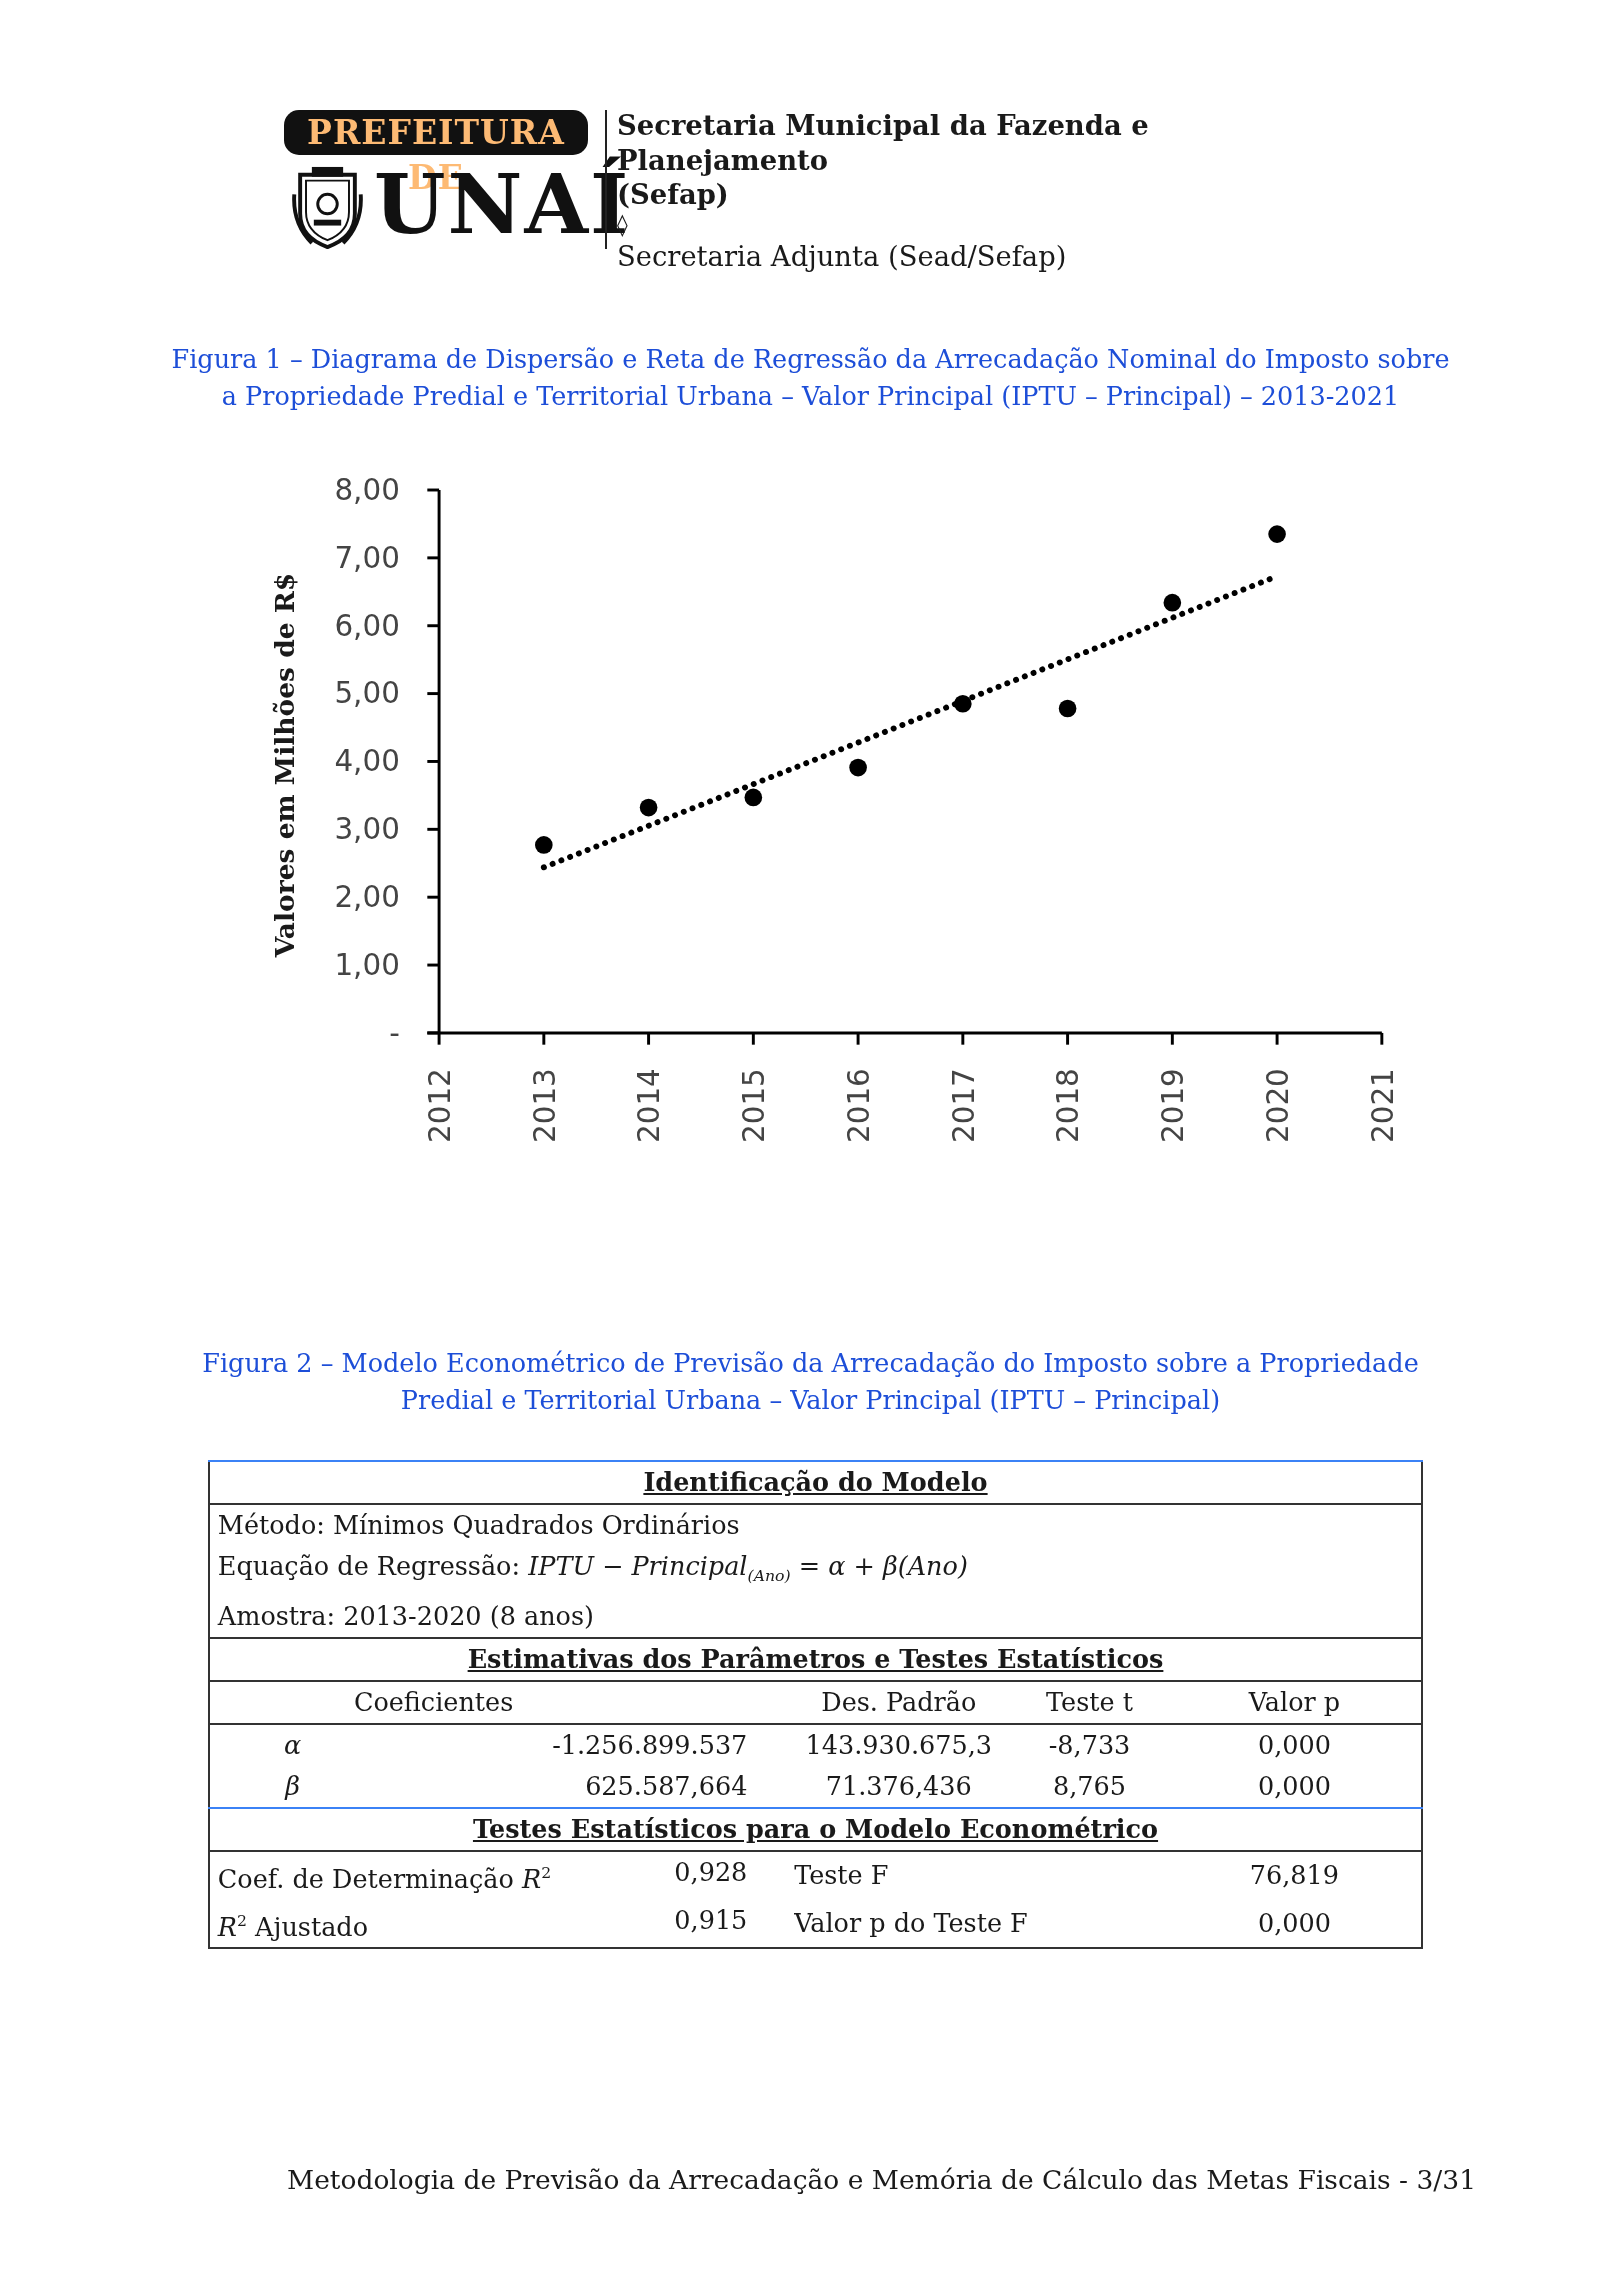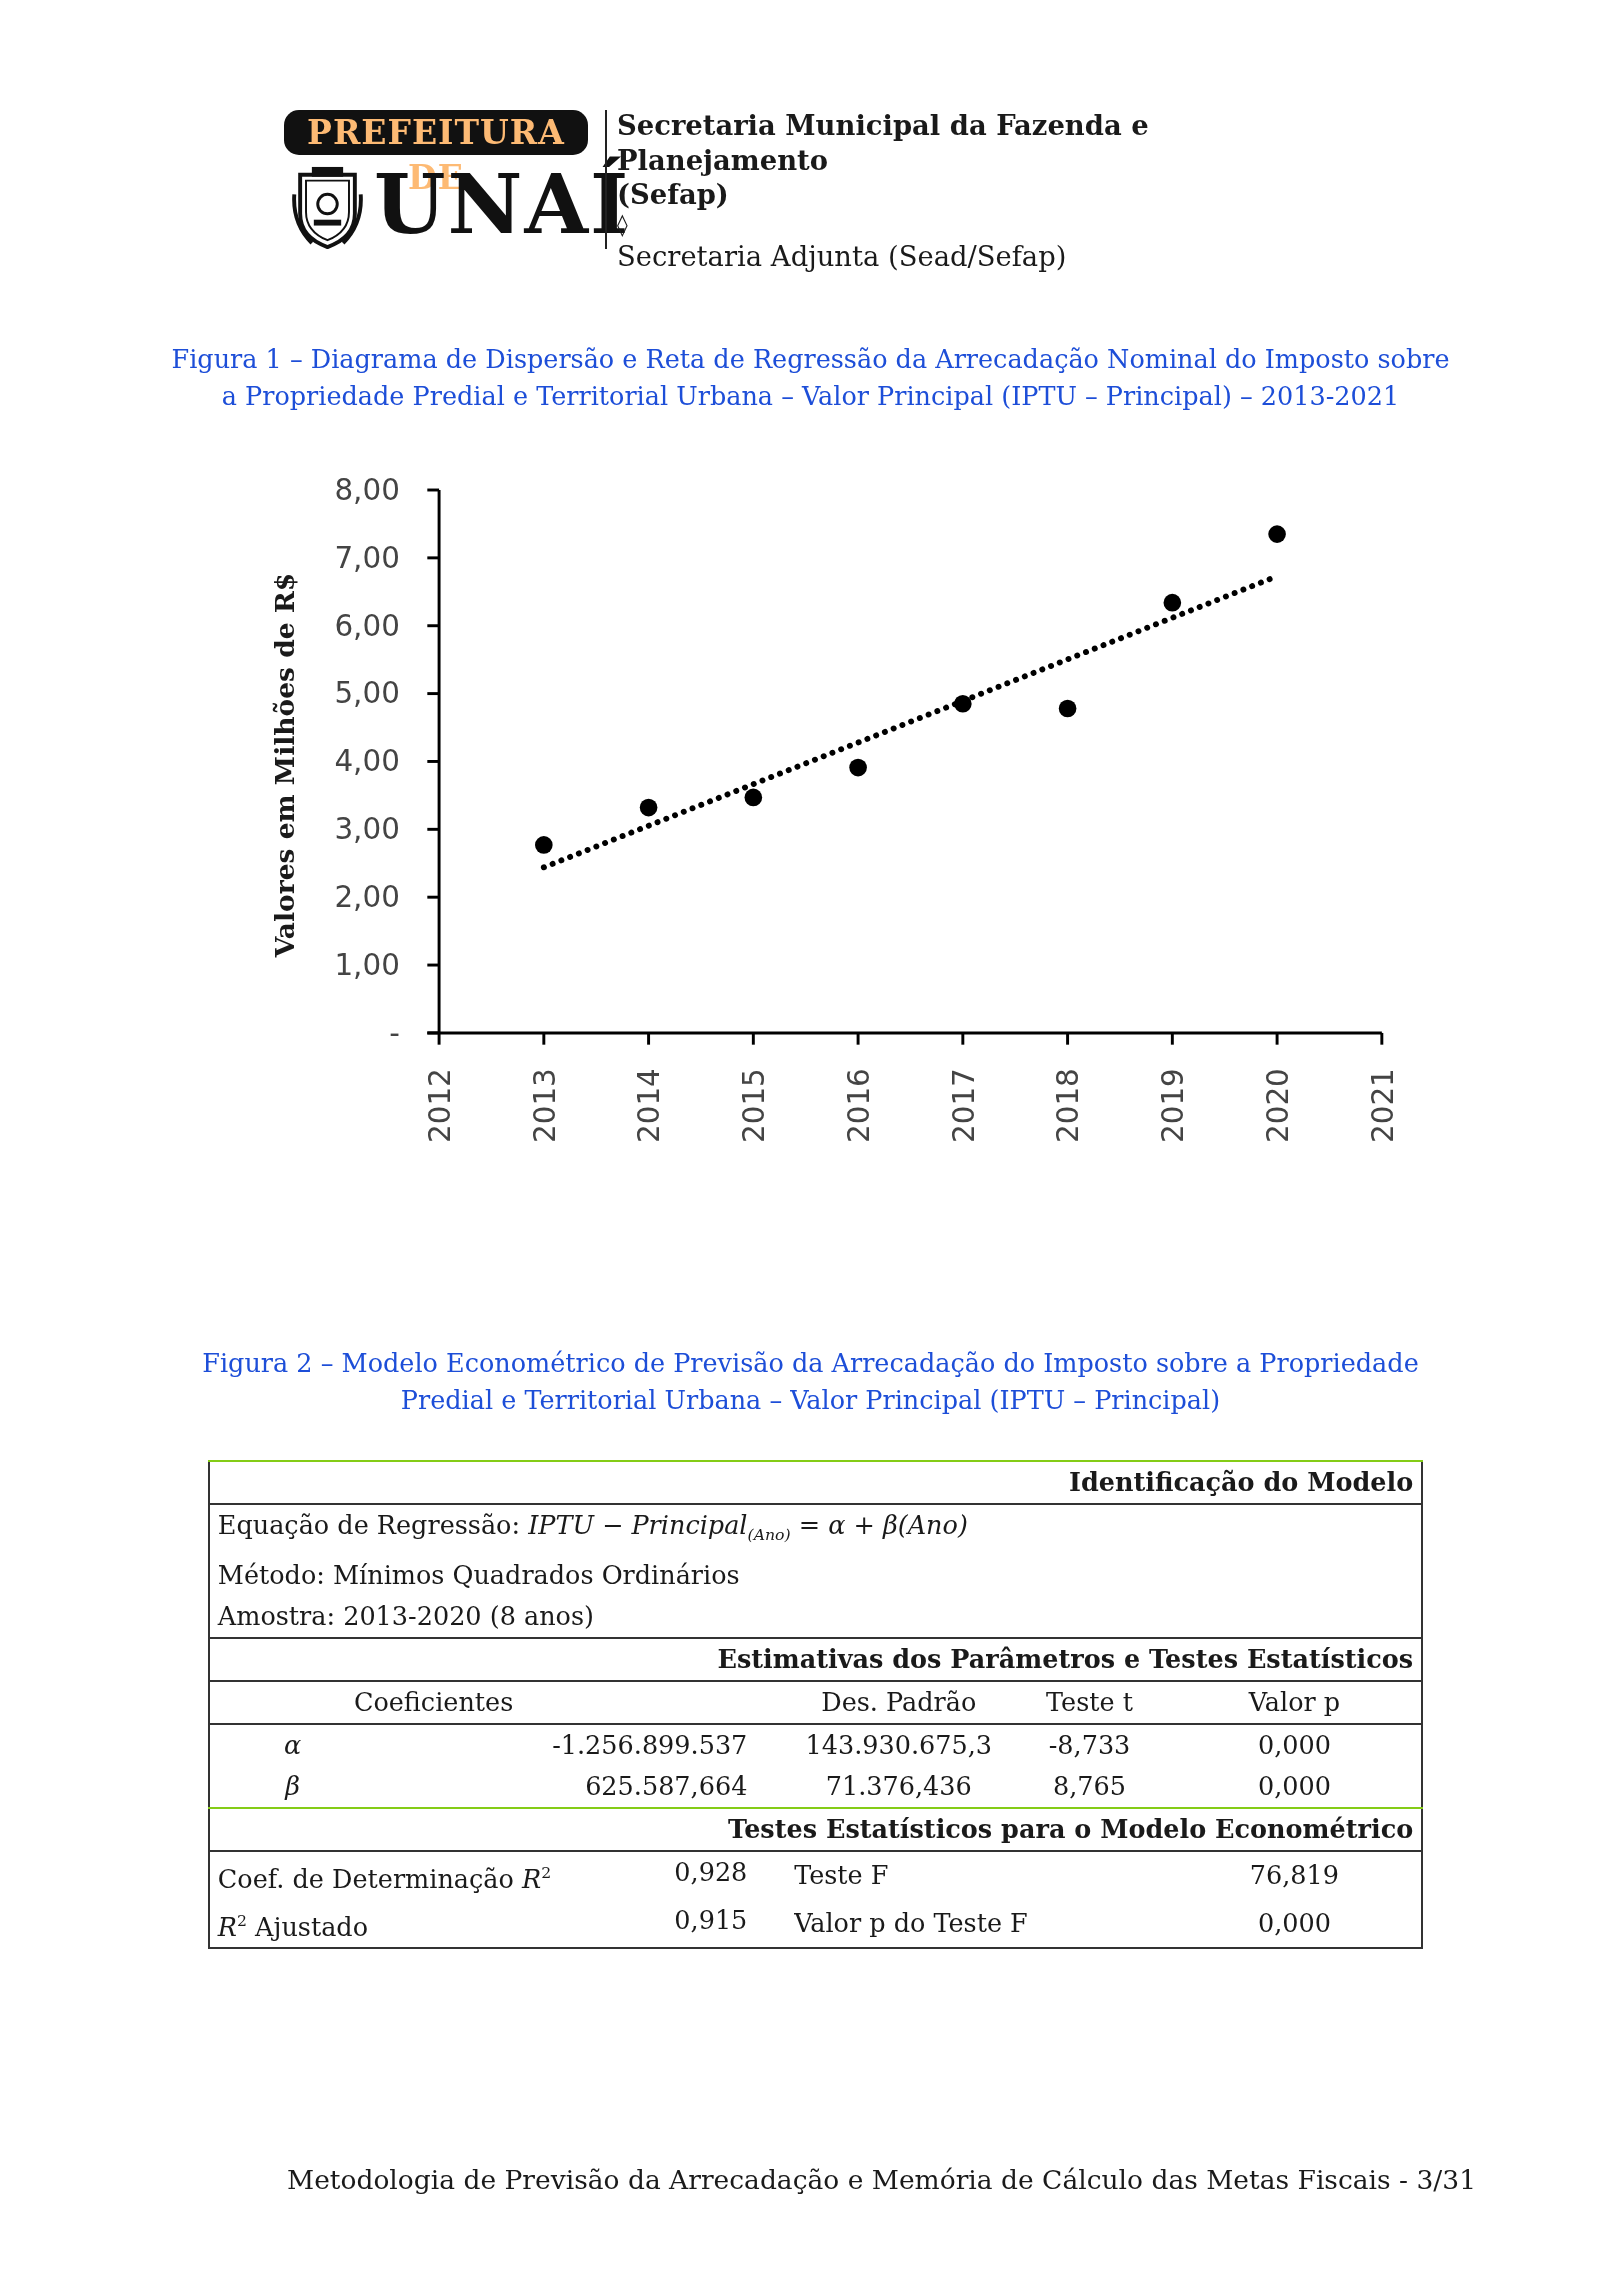--- a/index.html
+++ b/index.html
@@ -40,21 +40,21 @@
   .legend-item { display: flex; align-items: center; margin-right: 59px; }
   .legend-dot { width: 15.7px; height: 15.7px; border-radius: 50%; background: #000; margin-right: 35px; }
   .legend-dots { width: 49px; height: 5.9px; margin-right: 27.4px;
                  background-image: radial-gradient(circle, #000 2.5px, transparent 2.9px);
                  background-size: 7.8px 5.9px; background-repeat: repeat-x; }
 
   
   .model-table { position: absolute; left: 208px; top: 1460px; width: 1215px; border: 2px solid #333;
                  border-collapse: collapse; font-size: 25.5px; }
   .model-table td { padding: 0 7.8px; height: 41px; line-height: 41px; }
-  .section-head td { text-align: right; font-weight: bold; border-bottom: 2px solid #333; border-top: 2px solid #84cc16; }
+  .section-head td { text-align: center; font-weight: bold; border-bottom: 2px solid #333; border-top: 2px solid #3b82f6; text-decoration: underline; }
   .info-row td { height: 41px; }
   .info-row.last td { border-bottom: 2px solid #333; }
   .col-head td { border-bottom: 2px solid #333; }
   .num { text-align: right; }
   .center { text-align: center; }
   .math { font-style: italic; font-family: "DejaVu Serif", serif; }
   sub { font-size: 15.7px; }
   sup { font-size: 15.7px; }
 
   
@@ -158,26 +158,26 @@
       <col style="width:412px">
       <col style="width:225px">
       <col style="width:157px">
       <col style="width:255px">
   </colgroup>
   <tbody>
       <tr class="section-head">
     <td colspan="5">Identificação do Modelo</td>
   </tr>
   <tr class="info-row">
+    <td colspan="5">Método: Mínimos Quadrados Ordinários</td>
+  </tr>
+  <tr class="info-row">
     <td colspan="5">
       <span>Equação de Regressão: </span><span class="math">IPTU − Principal</span><sub class="math">(Ano)</sub><span class="math"> = α + β(Ano)</span>
     </td>
-  </tr>
-  <tr class="info-row">
-    <td colspan="5">Método: Mínimos Quadrados Ordinários</td>
   </tr>
   <tr class="info-row last">
     <td colspan="5">Amostra: 2013-2020 (8 anos)</td>
   </tr>
   <tr class="section-head">
     <td colspan="5">Estimativas dos Parâmetros e Testes Estatísticos</td>
   </tr>
   <tr class="col-head">
     <td colspan="2" class="center" style="padding-right:137px">Coeficientes</td>
     <td class="center">Des. Padrão</td>

